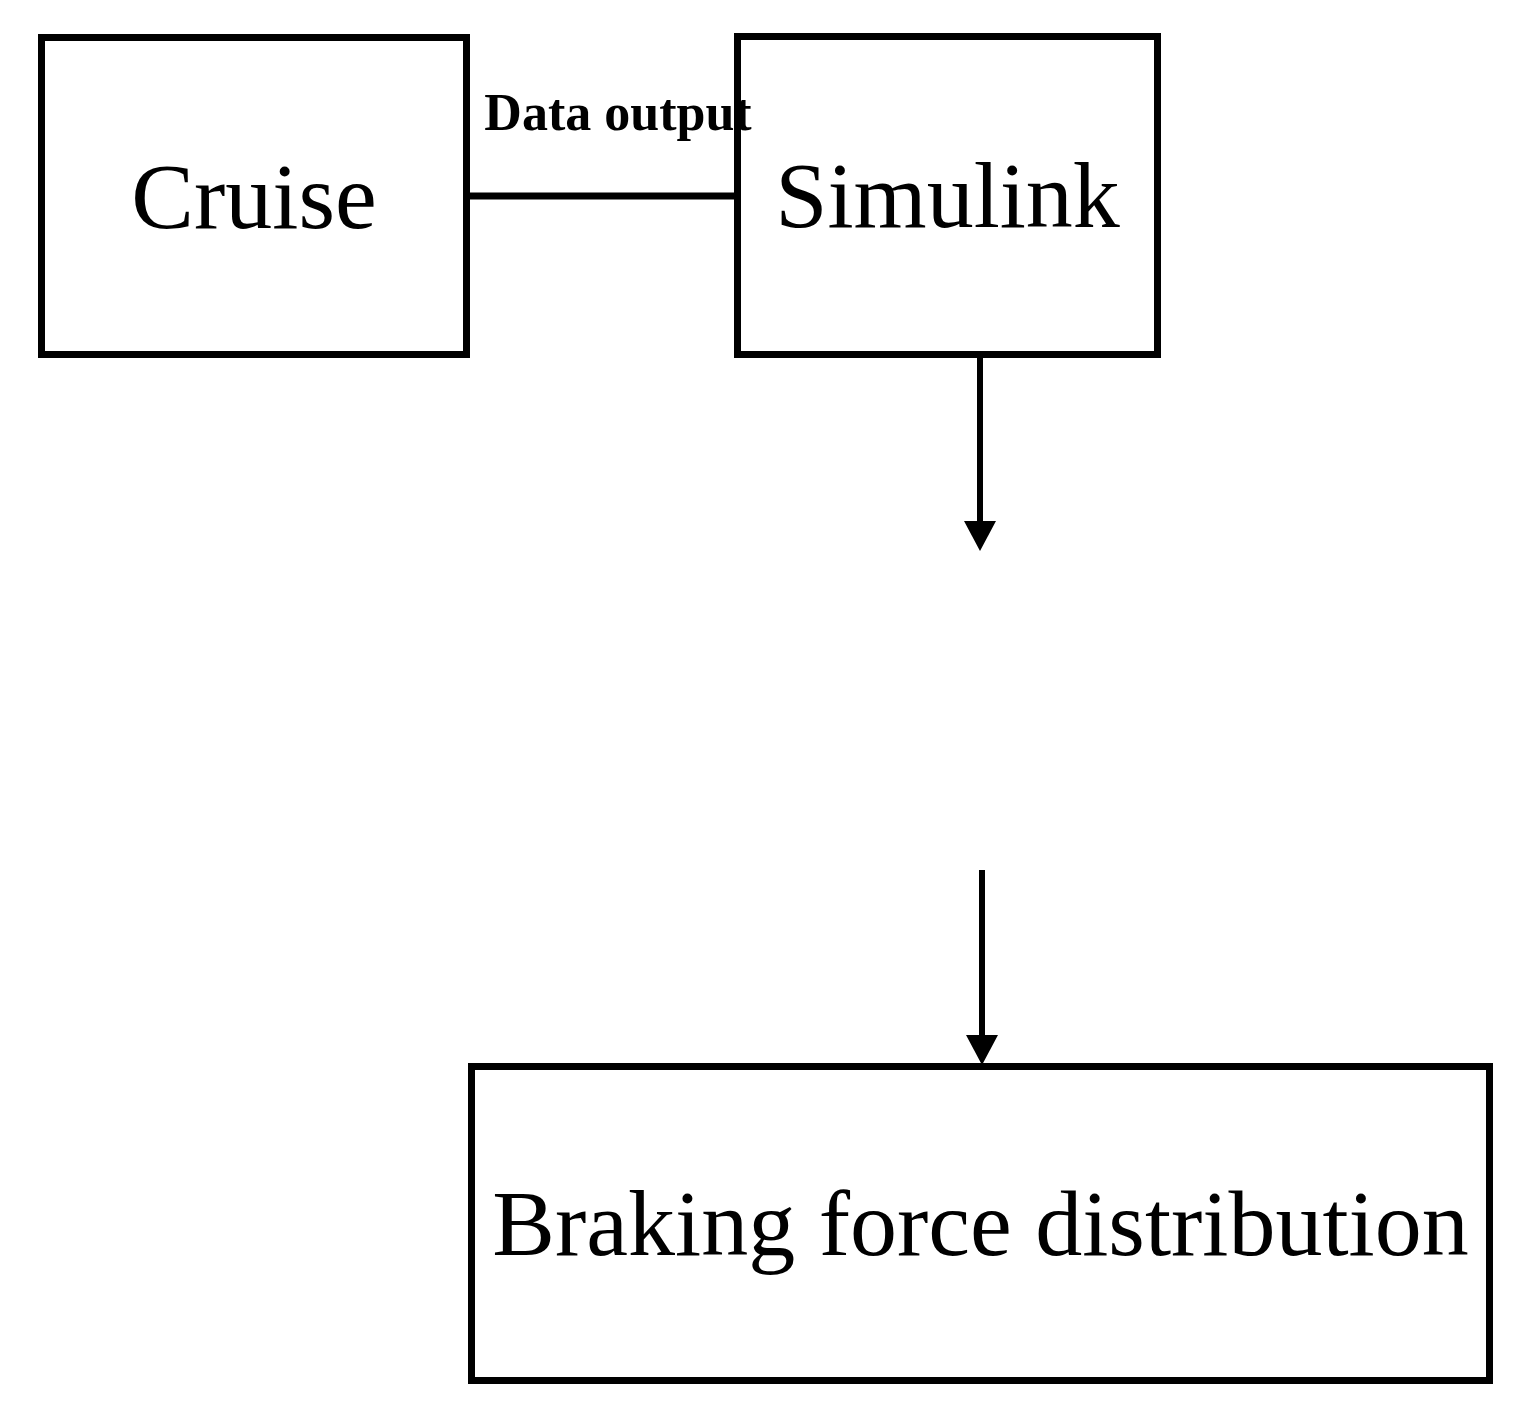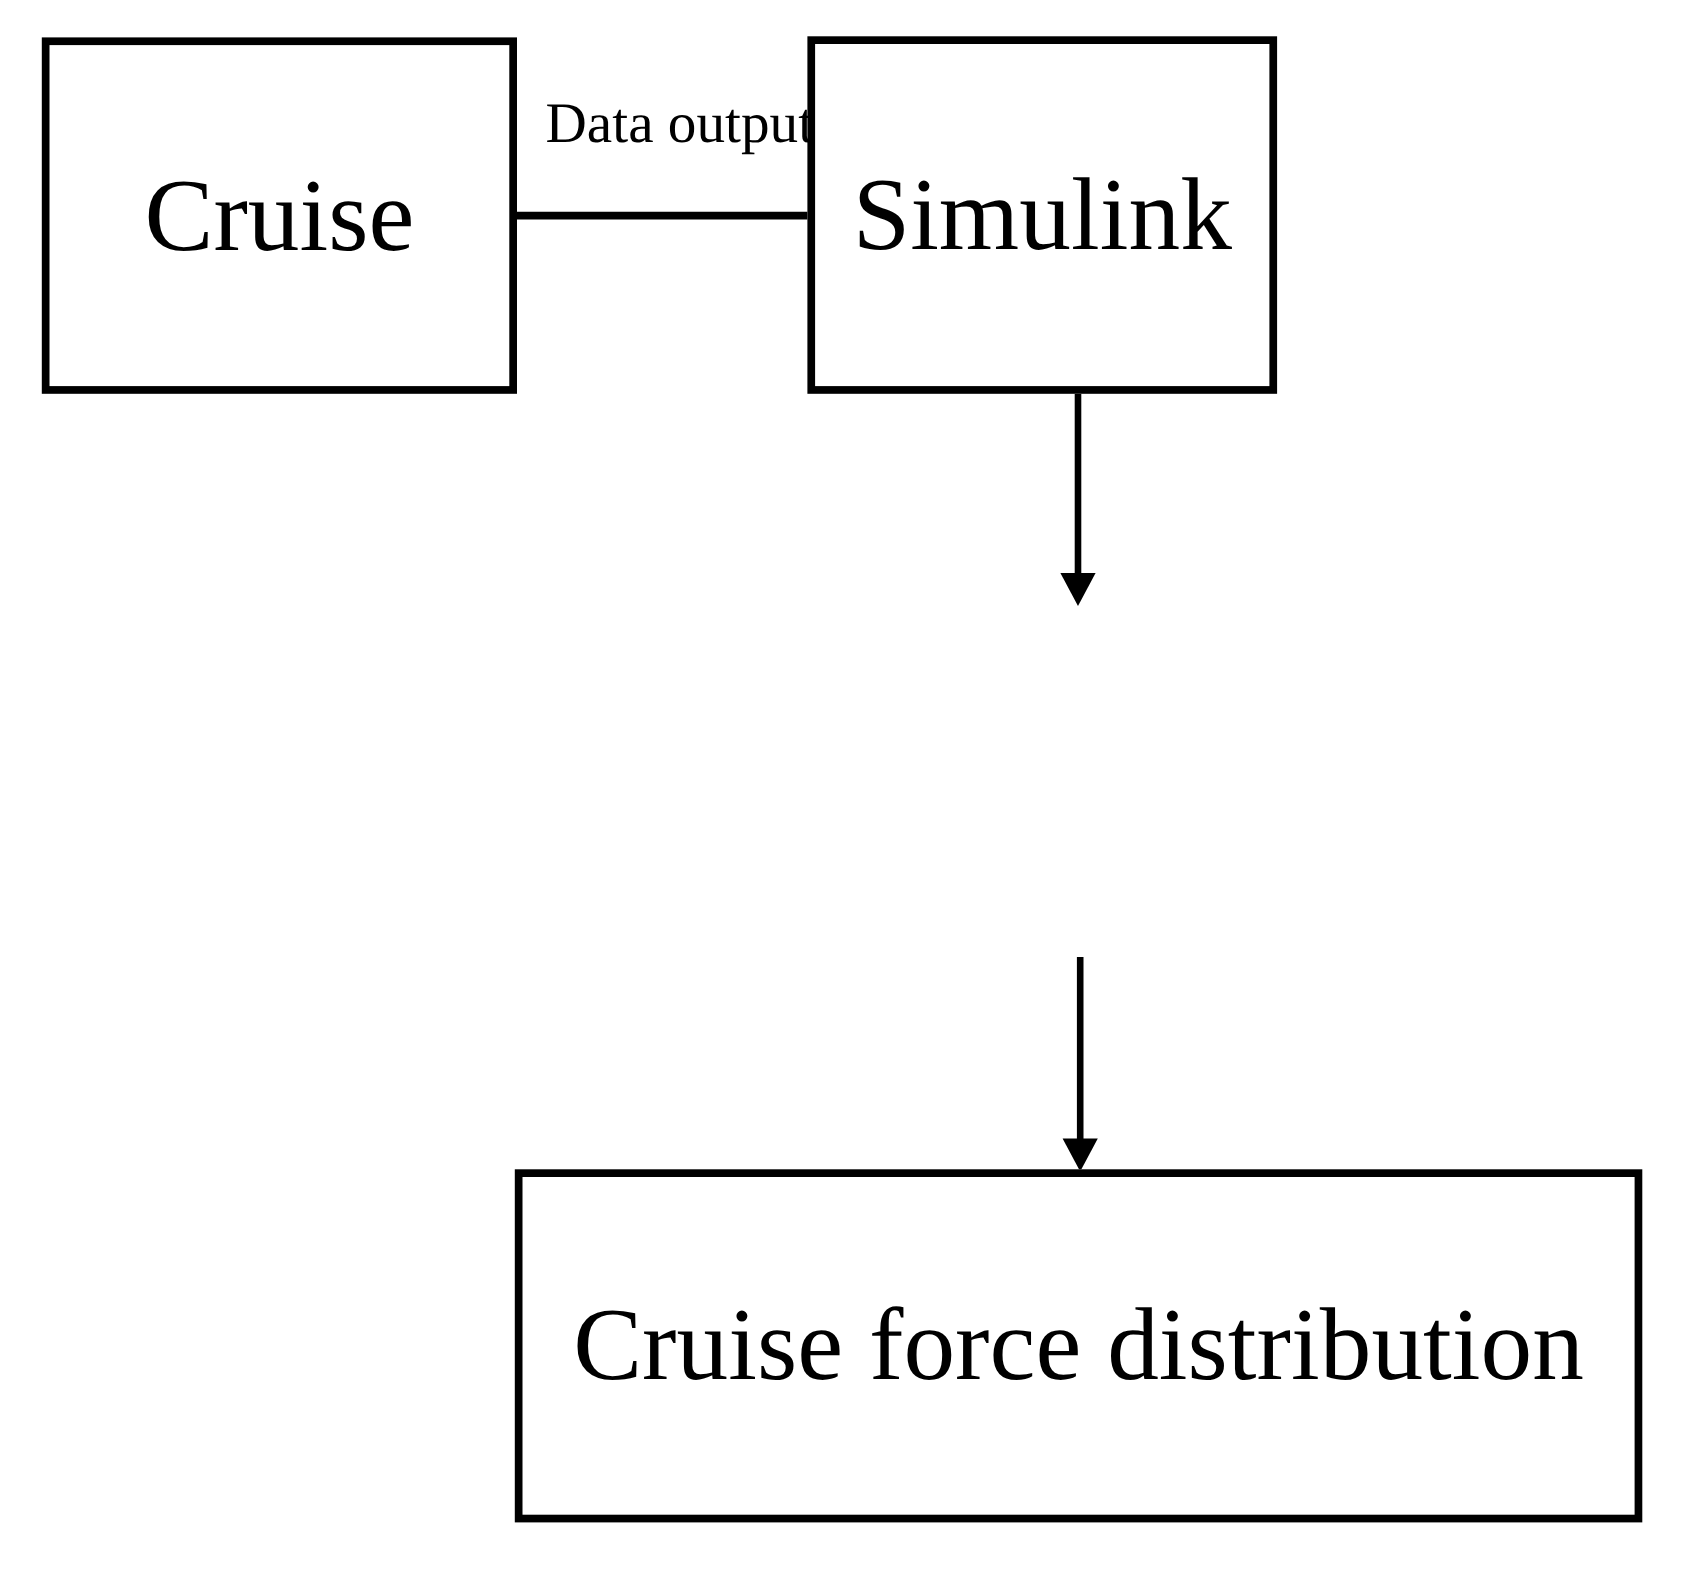--- a/index.html
+++ b/index.html
@@ -43,20 +43,21 @@
   #edge-label-data-output {
     position: absolute;
     left: 467px;
     top: 84px;
     width: 302px;
     text-align: center;
     font-size: 52px;
     line-height: 1.1;
     color: #000000;
     white-space: nowrap;
+    font-weight: bold;
   }
   svg.arrows {
     position: absolute;
     left: 0;
     top: 0;
     width: 1528px;
     height: 1426px;
     pointer-events: none;
   }
 </style>
@@ -84,19 +85,19 @@
     <span class="node-label">Cruise</span>
   </div>
 
   <div class="node" id="node-simulink">
     <span class="node-label">Simulink</span>
   </div>
 
 
   <div class="node" id="node-braking">
     <span class="node-label">
-      <span class="line">Cruise force distribution</span>
+      <span class="line">Braking force distribution</span>
     </span>
   </div>
 
   <div id="edge-label-data-output">Data output</div>
 
 </div>
 
 </body></html>

